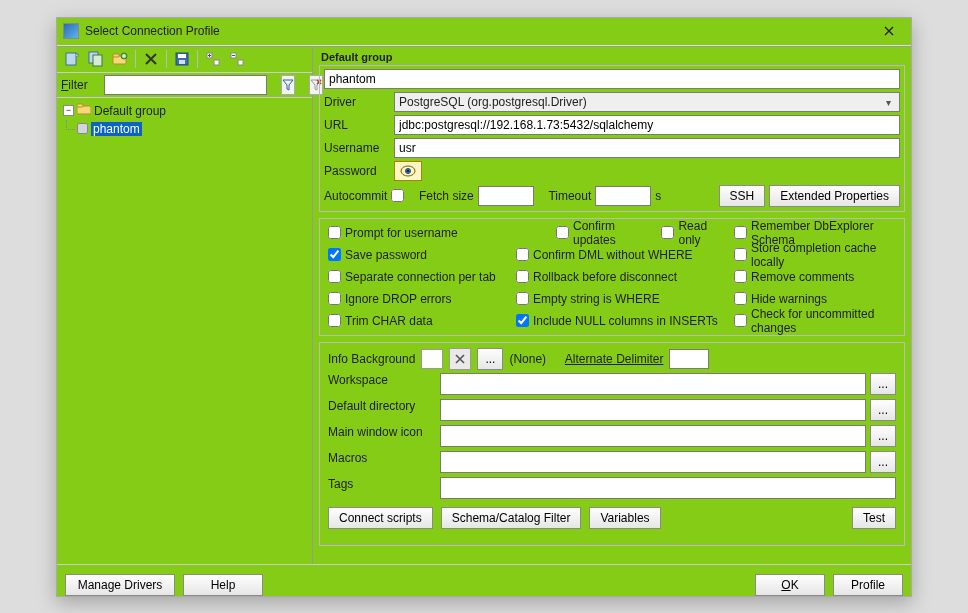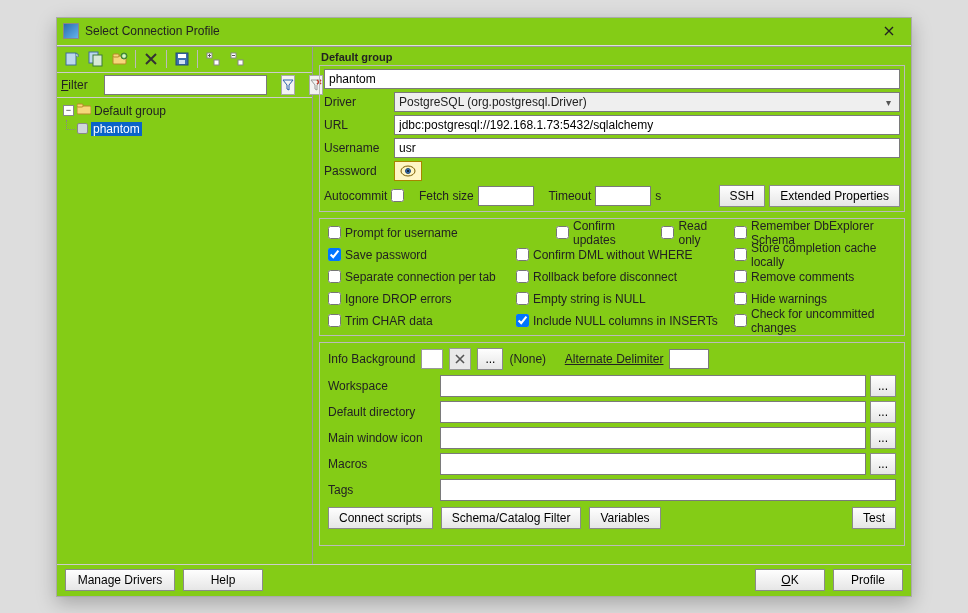--- a/index.html
+++ b/index.html
@@ -140,31 +140,31 @@
     padding:2px 4px;
   }
   .chk { display:flex;align-items:center;gap:4px;height:20px;}
   input[type=checkbox]{width:13px;height:13px;}
 
   .info-row{display:flex;align-items:center;gap:6px;height:28px;padding:2px 4px;}
   .swatch{width:22px;height:20px;border:1px solid #999;background:#fff;}
   .xbtn{width:22px;height:22px;border:1px solid #999;background:#e9e9e9;display:flex;align-items:center;justify-content:center;cursor:pointer;}
   .browse{width:26px;height:22px;border:1px solid #8a8a8a;background:linear-gradient(#fefefe,#e6e6e6);cursor:pointer;font:inherit;}
 
-  .pathrow{display:flex;align-items:center;gap:4px;height:26px;padding:0 4px;}
+  .pathrow{display:flex;align-items:flex-start;gap:4px;height:26px;padding:0 4px;}
   .pathrow label{width:108px;}
   .pathrow input{flex:1;height:22px;border:1px solid #7a7a7a;padding:0 4px;}
   .pathrow .browse{height:22px;}
 
   .btnrow{display:flex;align-items:center;gap:8px;padding:4px;}
   .btnrow .sp{flex:1;}
 
   
   .bottom{
-    height:32px;border-top:1px solid #ccc;display:flex;align-items:center;padding:0 8px;gap:8px;
+    height:32px;border-top:1px solid #ccc;display:flex;align-items:flex-end;padding:0 8px;gap:8px;
   }
   .bottom .sp{flex:1;}
   .mn { text-decoration: underline; text-decoration-skip-ink:none; }
   .link{ text-decoration: underline; color:#222; cursor:pointer;}
 </style>
 </head>
 <body>
 
 <div class="dialog">
 
@@ -358,21 +358,21 @@
             <label class="chk">
               <input type="checkbox" style="">
               <span>Remove comments</span>
             </label>
             <label class="chk">
               <input type="checkbox" style="">
               <span>Ignore DROP errors</span>
             </label>
             <label class="chk">
               <input type="checkbox" style="">
-              <span>Empty string is NULL</span>
+              <span>Empty string is WHERE</span>
             </label>
             <label class="chk">
               <input type="checkbox" style="">
               <span>Hide warnings</span>
             </label>
             <label class="chk">
               <input type="checkbox" style="">
               <span>Trim CHAR data</span>
             </label>
             <label class="chk">

